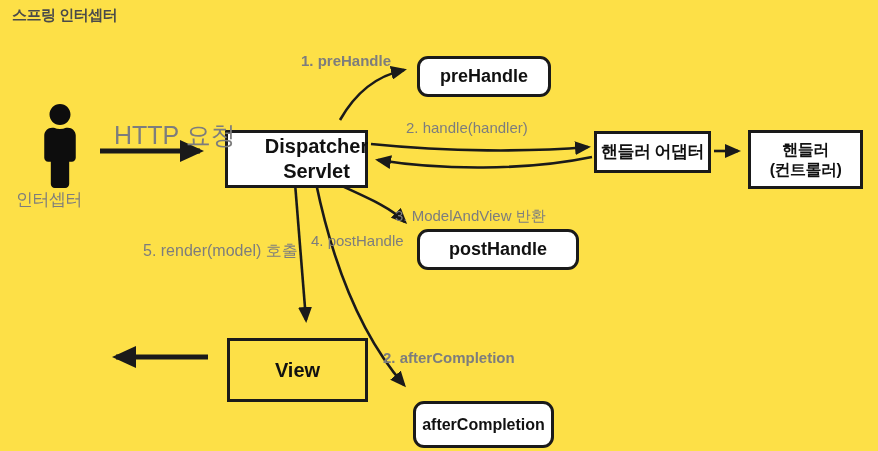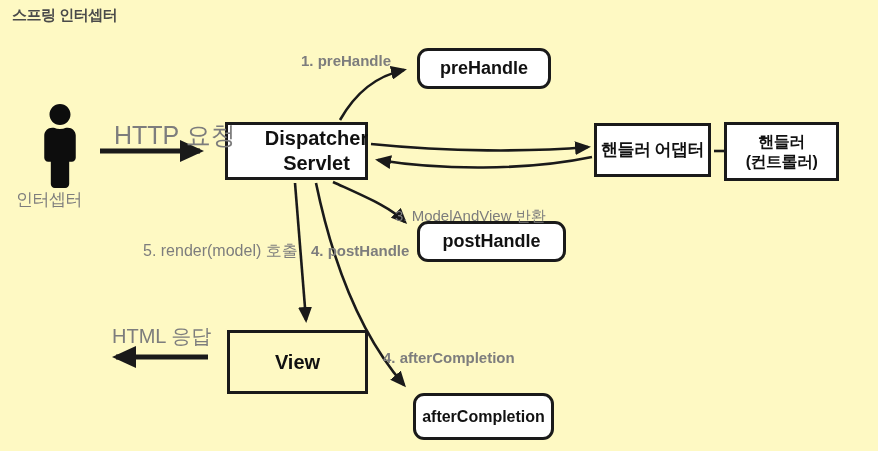--- a/index.html
+++ b/index.html
@@ -1,57 +1,58 @@
 <!DOCTYPE html>
 <html><head>
 <meta charset="utf-8">
 <style>
   html,body{margin:0;padding:0;background:#ffffff;}
   .canvas{
     position:relative;
     width:878px;height:451px;
-    background:#fef9c3;
+    background:#fde047;
     font-family:"Liberation Sans","DejaVu Sans",sans-serif;
     overflow:hidden;
   }
   .title{
     position:absolute;left:12px;top:6px;
     font-size:15px;font-weight:bold;color:#4a4a4a;
     letter-spacing:-0.5px;
   }
   .links{position:absolute;left:0;top:0;}
   .box{
     position:absolute;
     box-sizing:border-box;
     border:3px solid #1a1a1a;
     background:#ffffff;
     display:flex;flex-direction:column;
     align-items:center;justify-content:center;
     font-weight:bold;color:#111111;
     text-align:right;line-height:1.25;
     z-index:2;
+    margin-top:8px;
   }
   .rounded{border-radius:11px;}
   .box-dispatcher{left:225px;top:122px;width:143px;height:58px;font-size:20px;padding-left:40px;}
   .box-prehandle{left:417px;top:48px;width:134px;height:41px;font-size:18px;}
-  .box-adapter{left:594px;top:123px;width:117px;height:54px;font-size:17px;letter-spacing:-0.5px;}
-  .box-handler{left:724px;top:122px;width:115px;height:59px;font-size:16px;letter-spacing:-0.5px;}
-  .box-posthandle{left:417px;top:221px;width:149px;height:41px;font-size:18px;}
+  .box-adapter{left:594px;top:123px;width:117px;height:42px;font-size:17px;letter-spacing:-0.5px;}
+  .box-handler{left:748px;top:122px;width:115px;height:59px;font-size:16px;letter-spacing:-0.5px;}
+  .box-posthandle{left:417px;top:221px;width:162px;height:41px;font-size:18px;}
   .box-view{left:227px;top:330px;width:141px;height:64px;font-size:20px;background:transparent;}
   .box-aftercompletion{left:413px;top:393px;width:141px;height:47px;font-size:16px;}
   .edge-label{
     position:absolute;color:#7d7d7d;white-space:nowrap;z-index:3;text-align:right;
   }
   .lbl-http{left:114px;top:119px;font-size:25px;}
   .lbl-html{left:112px;top:323px;font-size:20px;}
   .lbl-client{left:16px;top:188px;font-size:17px;letter-spacing:-0.5px;}
   .lbl-step1{left:301px;top:52px;font-size:15px;font-weight:bold;}
   .lbl-step2{left:406px;top:119px;font-size:15px;}
   .lbl-step3{left:395px;top:171px;font-size:15px;margin-top:36px;}
-  .lbl-step4{left:311px;top:232px;font-size:15px;font-weight:bold;margin-top:10px;}
+  .lbl-step4{left:311px;top:232px;font-size:15px;font-weight:normal;}
   .lbl-step5{left:143px;top:241px;font-size:16px;}
   .lbl-step6{left:383px;top:349px;font-size:15px;font-weight:bold;}
   .person{position:absolute;left:43px;top:104px;z-index:2;}
 </style>
 </head>
 <body>
 
 <div class="canvas">
 
   <div class="title">스프링 인터셉터</div>
@@ -102,19 +103,19 @@
   </div>
   <div class="box box-view">
     <span>View</span>
   </div>
   <div class="box rounded box-aftercompletion">
     <span>afterCompletion</span>
   </div>
 
   <div class="edge-label lbl-http">HTTP 요청</div>
   <div class="edge-label lbl-step1">1. preHandle</div>
+  <div class="edge-label lbl-step2">2. handle(handler)</div>
   <div class="edge-label lbl-step3">3. ModelAndView 반환</div>
   <div class="edge-label lbl-step4">4. postHandle</div>
   <div class="edge-label lbl-step5">5. render(model) 호출</div>
-  <div class="edge-label lbl-step6">4. afterCompletion</div>
-  <div class="edge-label lbl-html">HTML 응답</div>
+  <div class="edge-label lbl-step6">2. afterCompletion</div>
 
 </div>
 
 </body></html>

